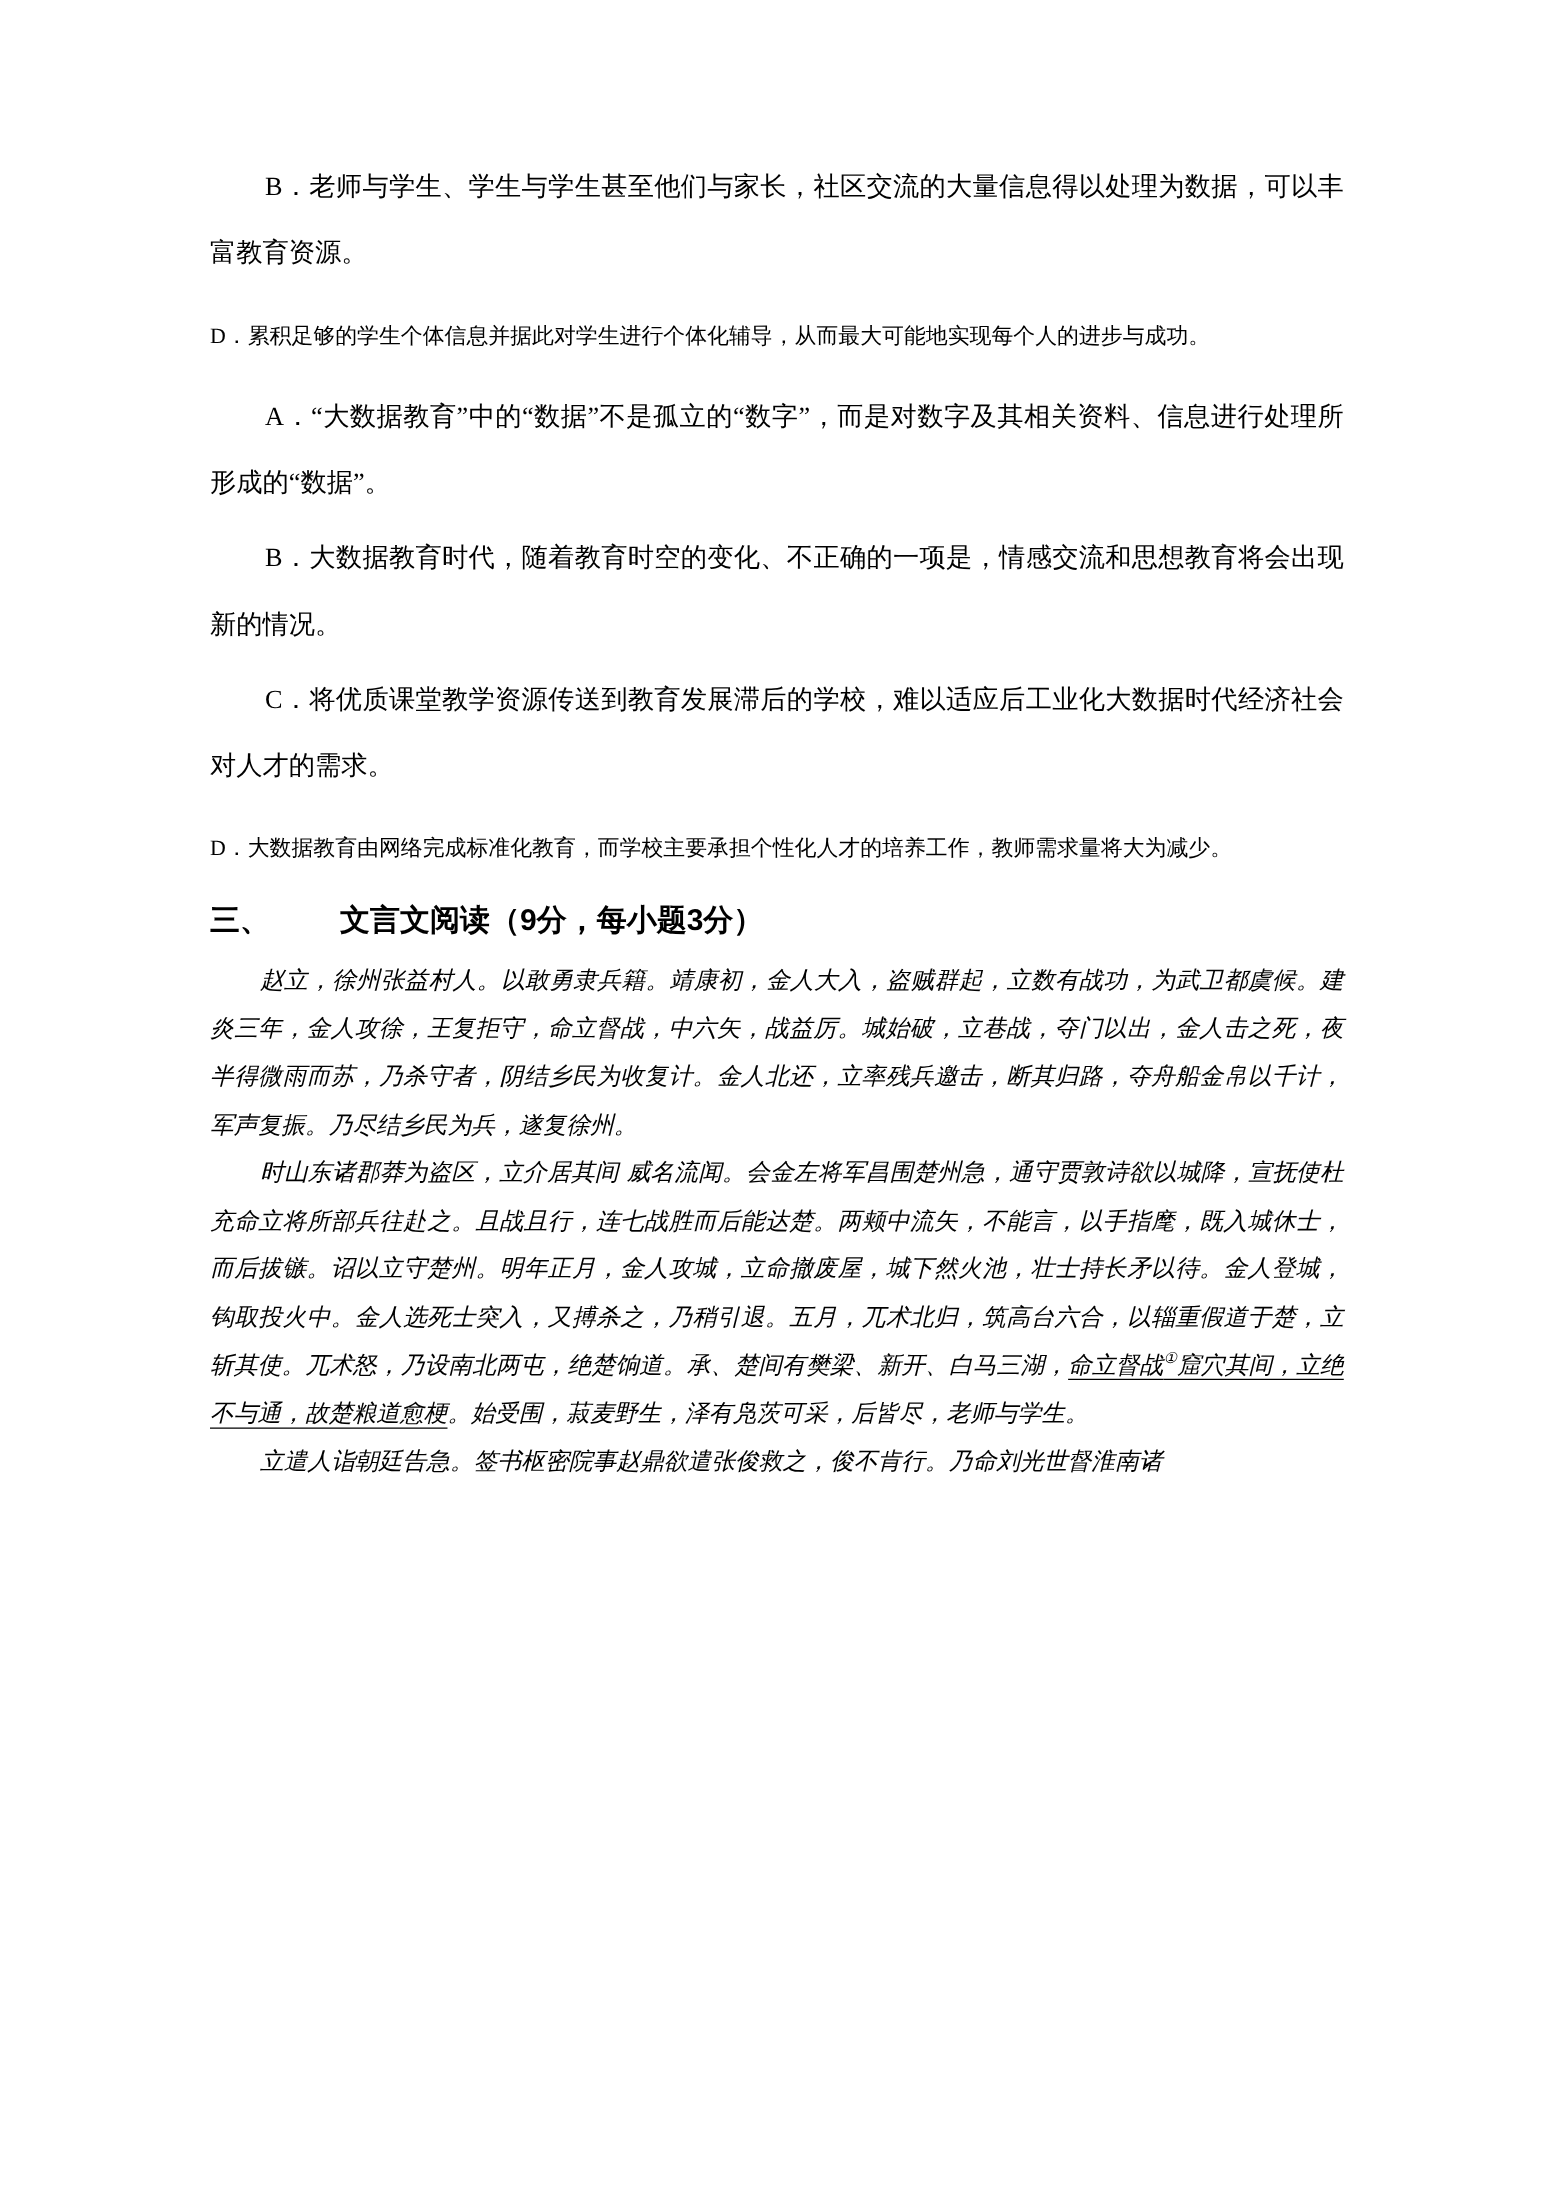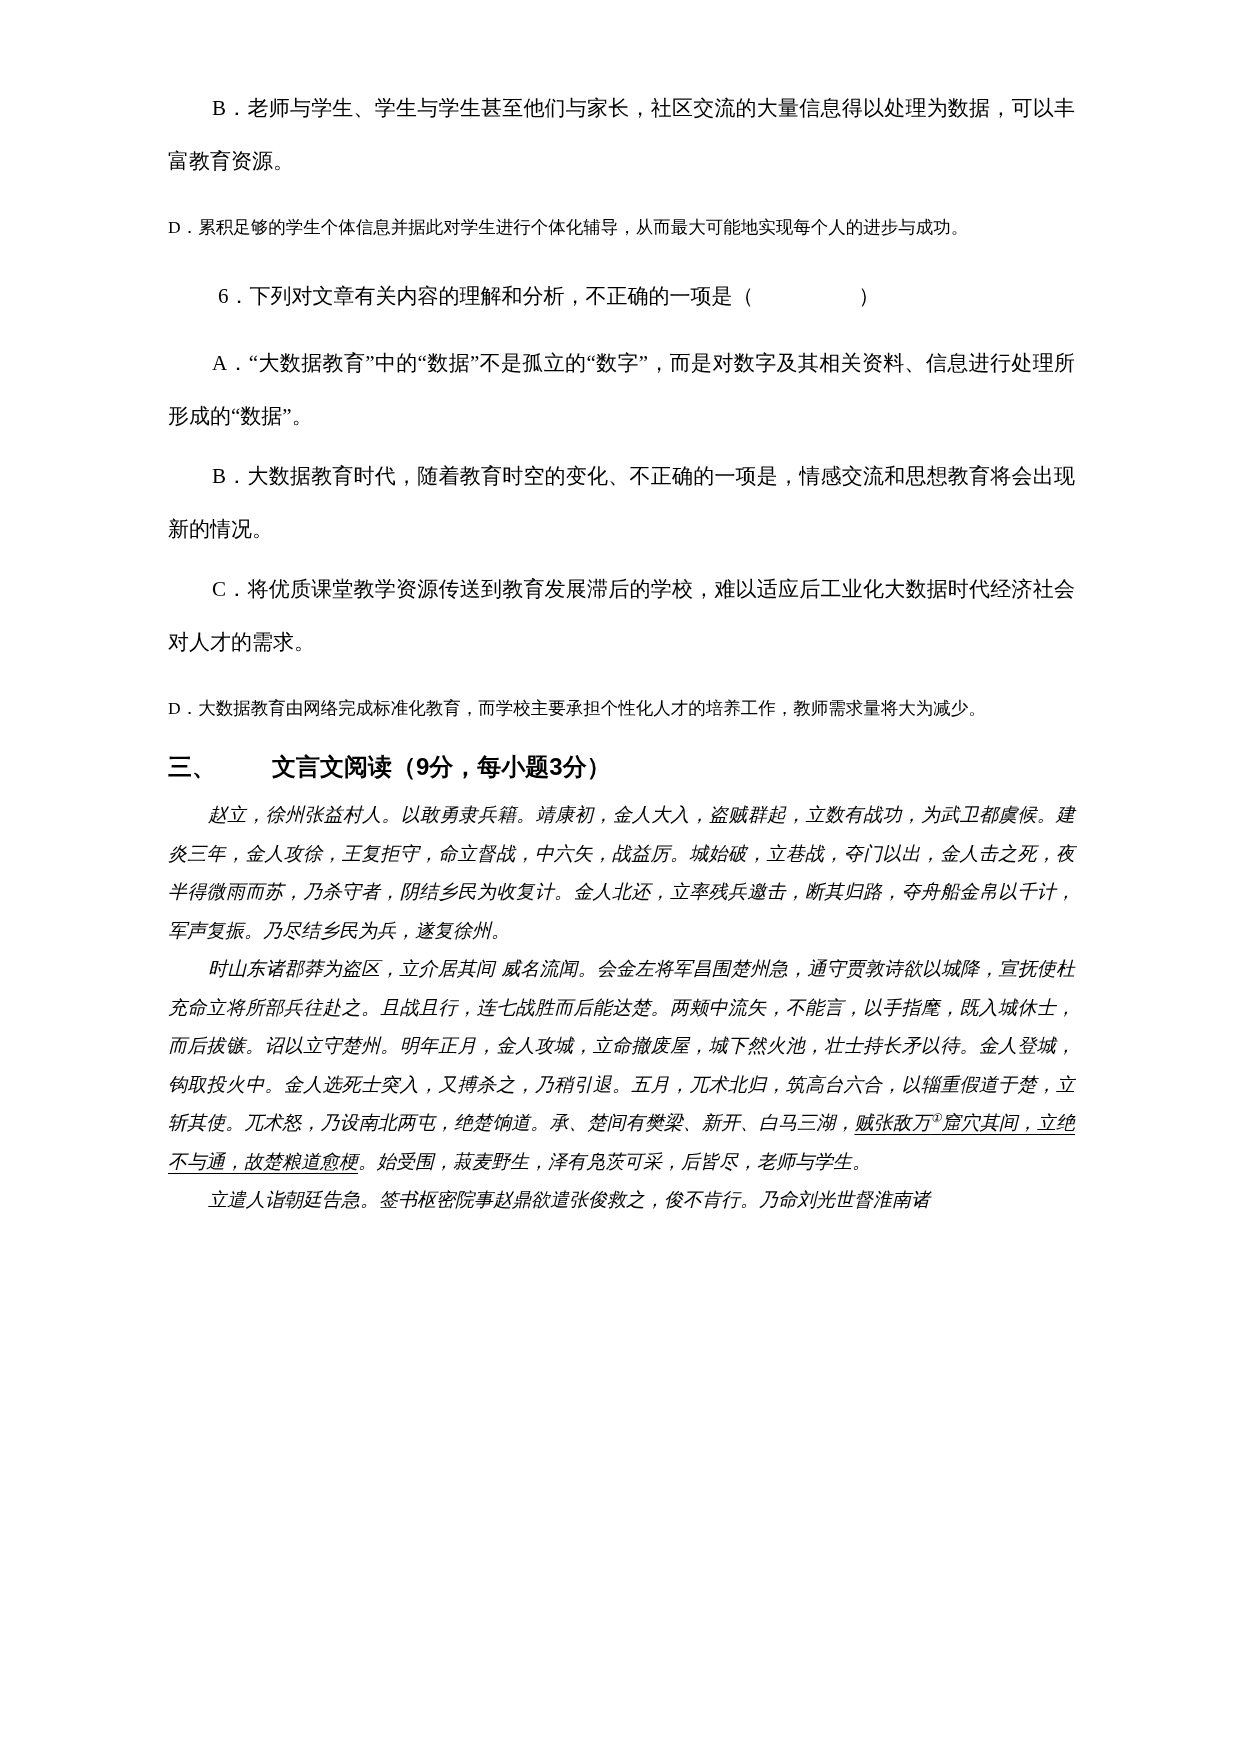--- a/index.html
+++ b/index.html
@@ -6,21 +6,21 @@
     margin: 0;
     padding: 0;
     background: #ffffff;
   }
   .page {
     position: relative;
     width: 1241px;
     height: 1754px;
     box-sizing: border-box;
     margin: 0 auto;
-    padding: 75px 166px 60px 168px;
+    padding: 116px 166px 60px 168px;
     background: #ffffff;
     color: #000000;
     font-family: "Liberation Serif", "DejaVu Serif", serif;
     overflow: hidden;
   }
   p { margin: 0; }
   .opt {
     font-size: 21px;
     line-height: 53px;
     text-align: justify;
@@ -67,31 +67,30 @@
 </head>
 <body>
 
 <div class="page">
 
   <p class="opt indent">B．老师与学生、学生与学生甚至他们与家长，社区交流的大量信息得以处理为数据，可以丰富教育资源。</p>
 
 
   <p class="opt small">D．累积足够的学生个体信息并据此对学生进行个体化辅导，从而最大可能地实现每个人的进步与成功。</p>
 
-  <p class="opt stem">6．下列对文章有关内容的理解和分析，不正确的一项是（　　　　　）</p>
 
   <p class="opt indent">A．“大数据教育”中的“数据”不是孤立的“数字”，而是对数字及其相关资料、信息进行处理所形成的“数据”。</p>
 
   <p class="opt indent">B．大数据教育时代，随着教育时空的变化、不正确的一项是，情感交流和思想教育将会出现新的情况。</p>
 
   <p class="opt indent">C．将优质课堂教学资源传送到教育发展滞后的学校，难以适应后工业化大数据时代经济社会对人才的需求。</p>
 
   <p class="opt small">D．大数据教育由网络完成标准化教育，而学校主要承担个性化人才的培养工作，教师需求量将大为减少。</p>
 
   <h2 class="heading"><span class="num">三、</span><span>文言文阅读（9分，每小题3分）</span></h2>
 
   <p class="classical">赵立，徐州张益村人。以敢勇隶兵籍。靖康初，金人大入，盗贼群起，立数有战功，为武卫都虞候。建炎三年，金人攻徐，王复拒守，命立督战，中六矢，战益厉。城始破，立巷战，夺门以出，金人击之死，夜半得微雨而苏，乃杀守者，阴结乡民为收复计。金人北还，立率残兵邀击，断其归路，夺舟船金帛以千计，军声复振。乃尽结乡民为兵，遂复徐州。</p>
 
-  <p class="classical"><span>时山东诸郡莽为盗区，立介居其间 威名流闻。会金左将军昌围楚州急，通守贾敦诗欲以城降，宣抚使杜充命立将所部兵往赴之。且战且行，连七战胜而后能达楚。两颊中流矢，不能言，以手指麾，既入城休士，而后拔镞。诏以立守楚州。明年正月，金人攻城，立命撤废屋，城下然火池，壮士持长矛以待。金人登城，钩取投火中。金人选死士突入，又搏杀之，乃稍引退。五月，兀术北归，筑高台六合，以辎重假道于楚，立斩其使。兀术怒，乃设南北两屯，绝楚饷道。承、楚间有樊梁、新开、白马三湖，</span><span class="ul"><span>贼张敌万</span><sup class="note">①</sup><span>窟穴其间，立绝不与通，故楚粮道愈梗</span></span><span>。始受围，菽麦野生，泽有凫茨可采，后皆尽，老师与学生。</span></p>
+  <p class="classical"><span>时山东诸郡莽为盗区，立介居其间 威名流闻。会金左将军昌围楚州急，通守贾敦诗欲以城降，宣抚使杜充命立将所部兵往赴之。且战且行，连七战胜而后能达楚。两颊中流矢，不能言，以手指麾，既入城休士，而后拔镞。诏以立守楚州。明年正月，金人攻城，立命撤废屋，城下然火池，壮士持长矛以待。金人登城，钩取投火中。金人选死士突入，又搏杀之，乃稍引退。五月，兀术北归，筑高台六合，以辎重假道于楚，立斩其使。兀术怒，乃设南北两屯，绝楚饷道。承、楚间有樊梁、新开、白马三湖，</span><span class="ul"><span>命立督战</span><sup class="note">①</sup><span>窟穴其间，立绝不与通，故楚粮道愈梗</span></span><span>。始受围，菽麦野生，泽有凫茨可采，后皆尽，老师与学生。</span></p>
 
   <p class="classical">立遣人诣朝廷告急。签书枢密院事赵鼎欲遣张俊救之，俊不肯行。乃命刘光世督淮南诸</p>
 
 </div>
 
 </body></html>

